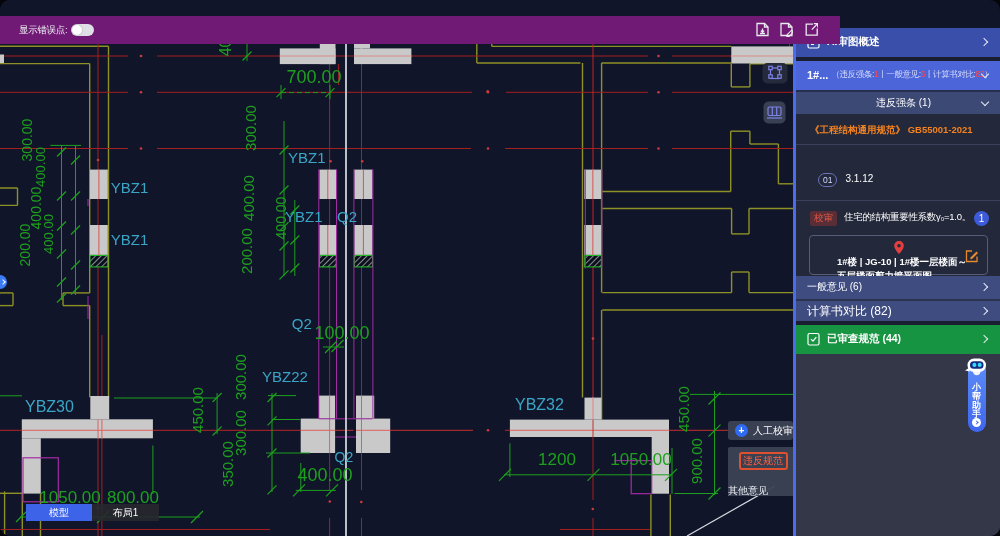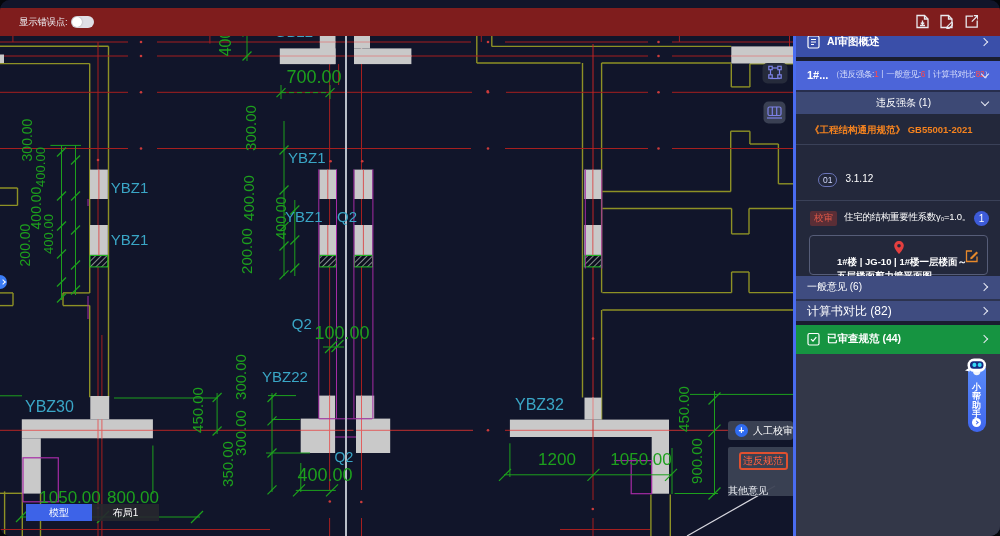--- a/index.html
+++ b/index.html
@@ -1,19 +1,19 @@
 <!DOCTYPE html>
 <html><head>
 <meta charset="utf-8">
 <style>
   html,body{margin:0;padding:0;background:#05060a;}
   *{box-sizing:border-box;font-family:"Liberation Sans",sans-serif;}
   .app{position:relative;width:1000px;height:536px;background:#11152a;border-radius:10px;overflow:hidden;}
   
-  .topbar{position:absolute;left:0;top:8px;width:1000px;height:28px;background:#7f1d1d;z-index:30;display:flex;align-items:center;}
+  .topbar{position:absolute;left:0;top:16px;width:840px;height:28px;background:#701a75;z-index:30;display:flex;align-items:center;}
   .topbar .lbl{color:#eceef2;font-size:9.5px;margin-left:19px;letter-spacing:-0.3px;}
   .toggle{position:absolute;left:71px;top:8px;width:23px;height:12px;border-radius:6px;background:#dfdfe6;}
   .toggle .knob{position:absolute;left:1px;top:1px;width:10px;height:10px;border-radius:50%;background:#fff;box-shadow:0 0 2px rgba(0,0,0,.3);}
   .tbicons{position:absolute;right:22px;top:6px;display:flex;gap:11px;}
   
   .panel{position:absolute;left:793px;top:28px;width:207px;height:508px;background:#23283b;border-left:3px solid #4a6cf0;z-index:20;}
   .row{position:relative;display:flex;align-items:center;color:#fff;padding-left:11px;}
   .chev{position:absolute;right:13px;width:6px;height:6px;border-right:1.5px solid #e7eaf5;border-top:1.5px solid #e7eaf5;transform:rotate(45deg);}
   .chevd{position:absolute;right:12px;width:6px;height:6px;border-right:1.5px solid #e7eaf5;border-top:1.5px solid #e7eaf5;transform:rotate(135deg);margin-top:-3px;}
   .r1{height:28.5px;background:#3a4fa9;font-size:10.5px;font-weight:bold;}

